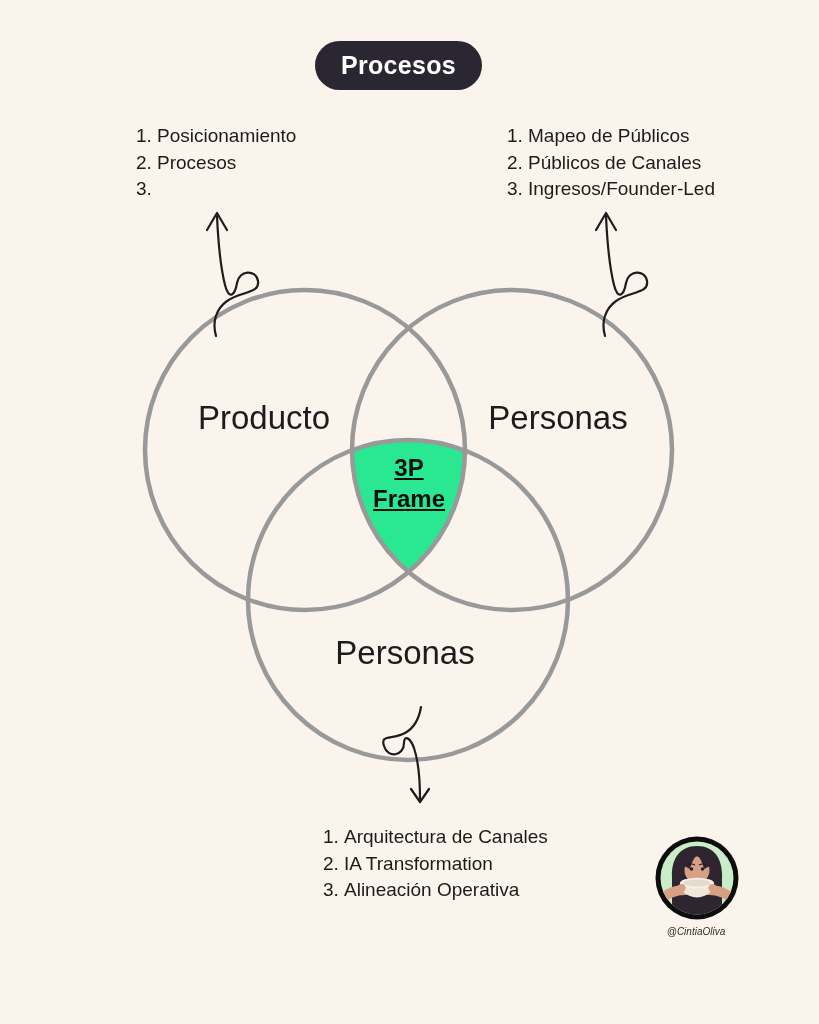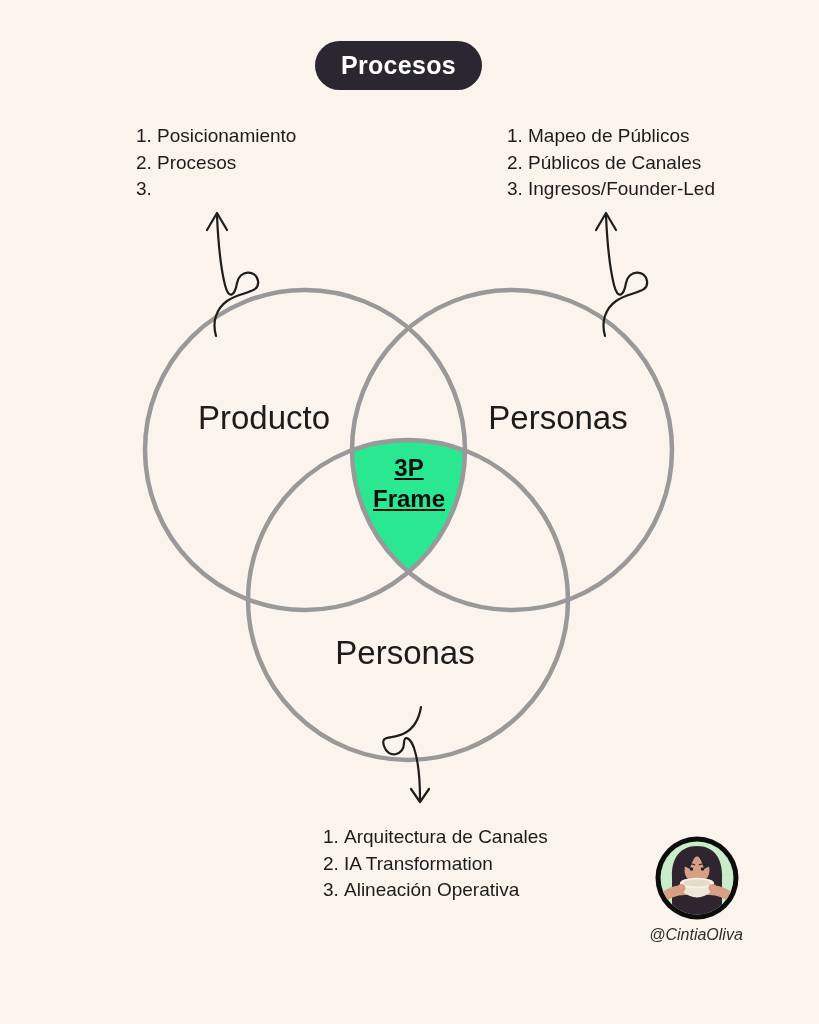--- a/index.html
+++ b/index.html
@@ -58,21 +58,21 @@
     line-height: 31px;
     color: #101010;
     text-decoration: underline;
   }
 
   .avatar-wrap { position: absolute; left: 652px; top: 833px; width: 90px; height: 90px; }
   .handle {
     position: absolute;
     left: 696px; top: 926px;
     transform: translateX(-50%);
-    font-size: 16px;
+    font-size: 10px;
     font-style: italic;
     color: #2e2e2e;
     white-space: nowrap;
   }
 </style>
 </head>
 <body>
 
 <div class="canvas">
 

